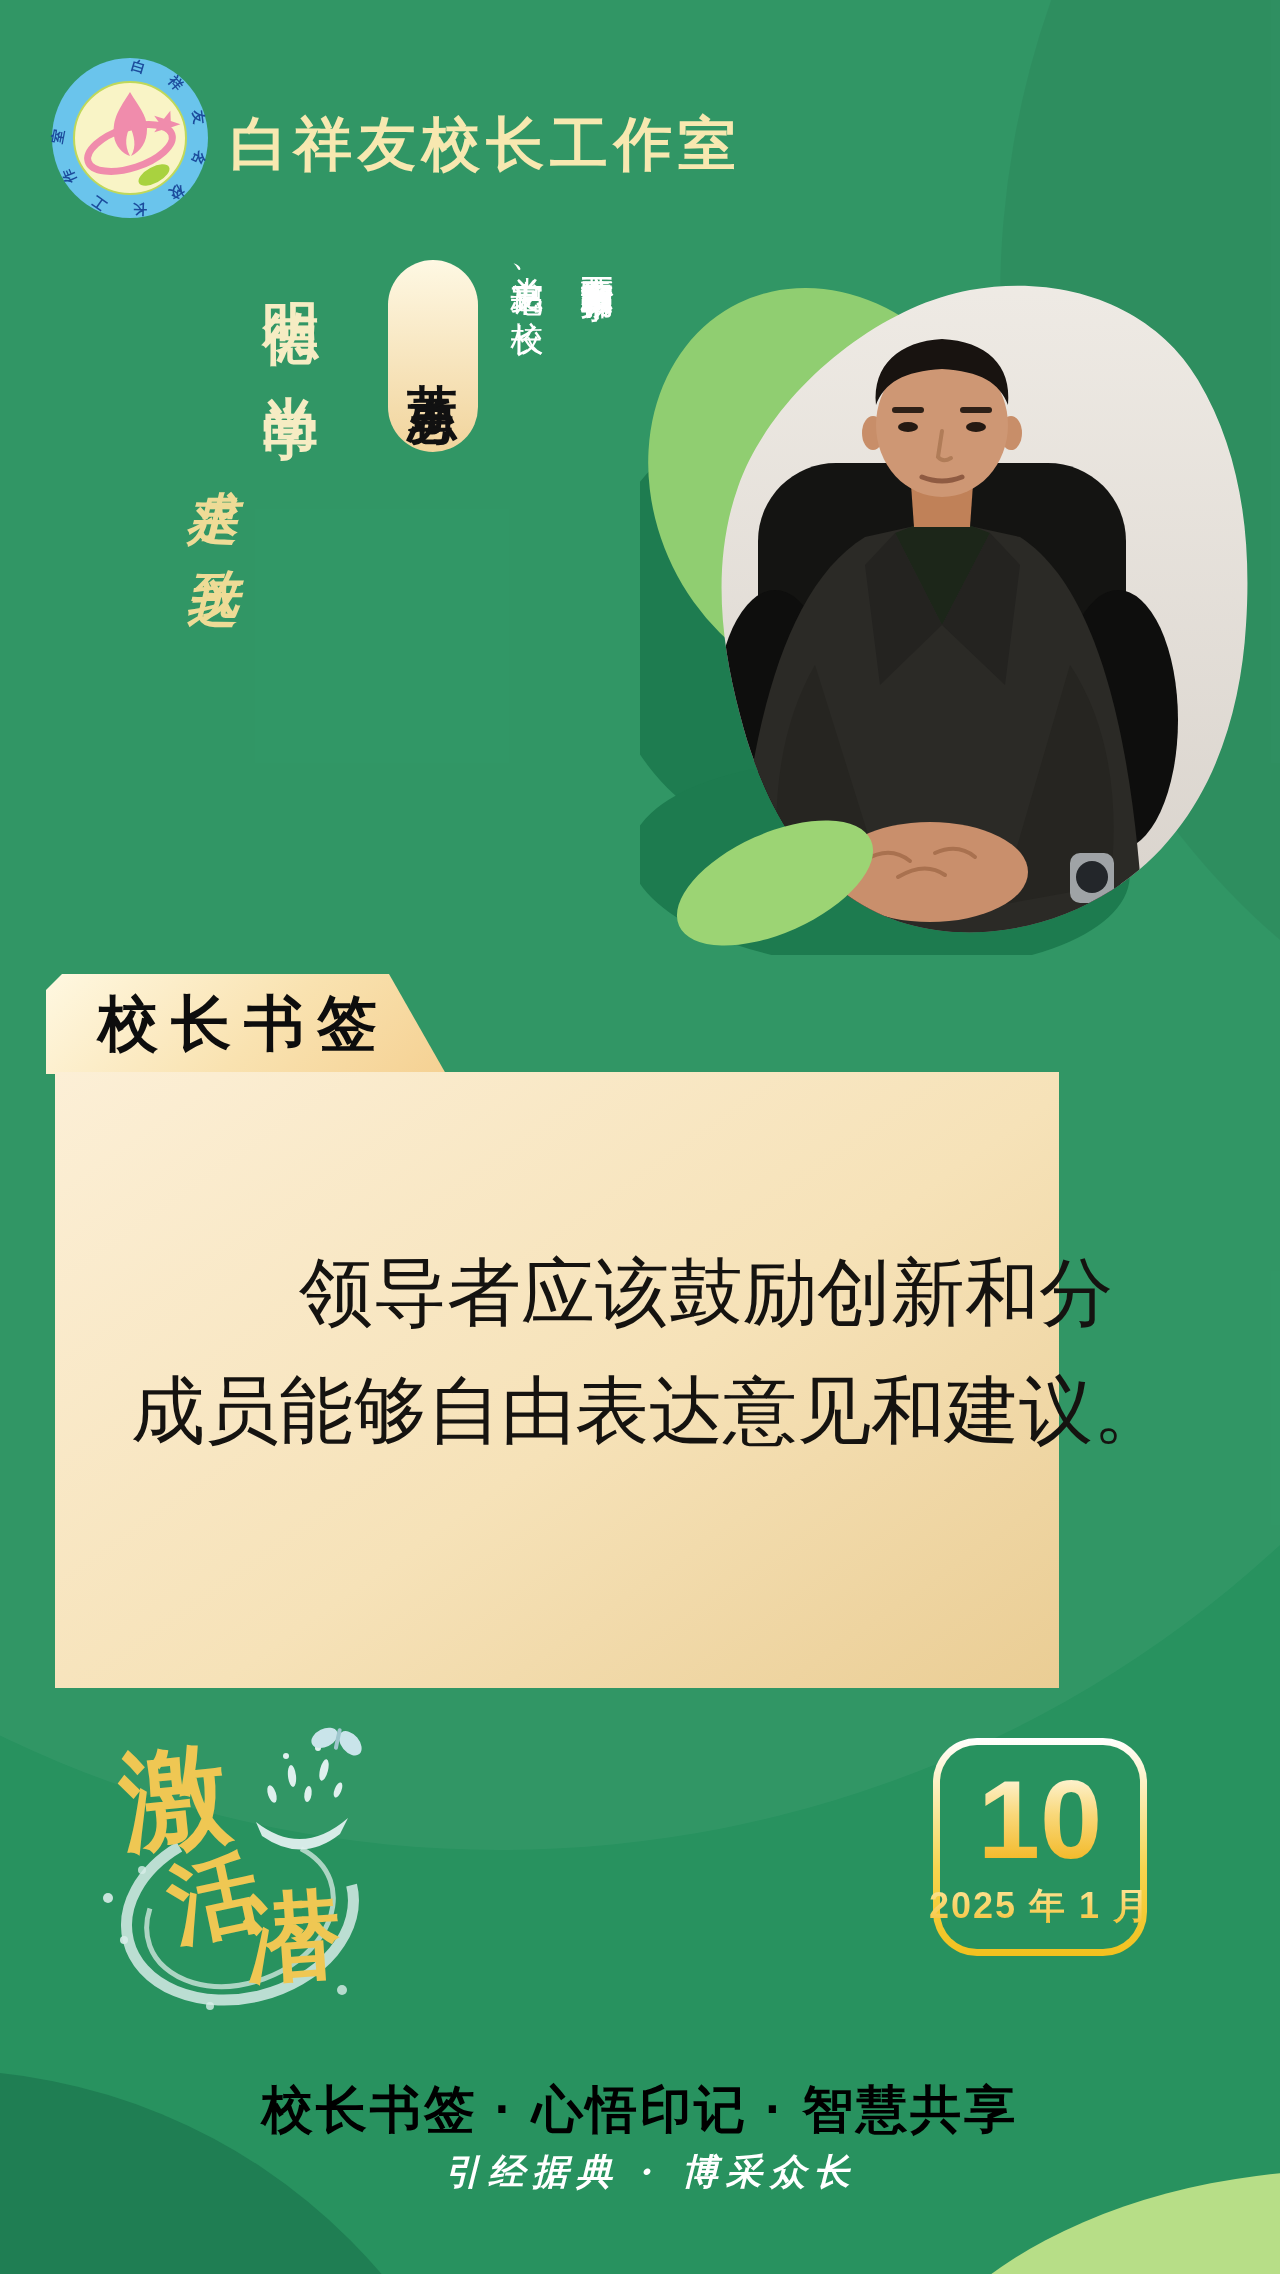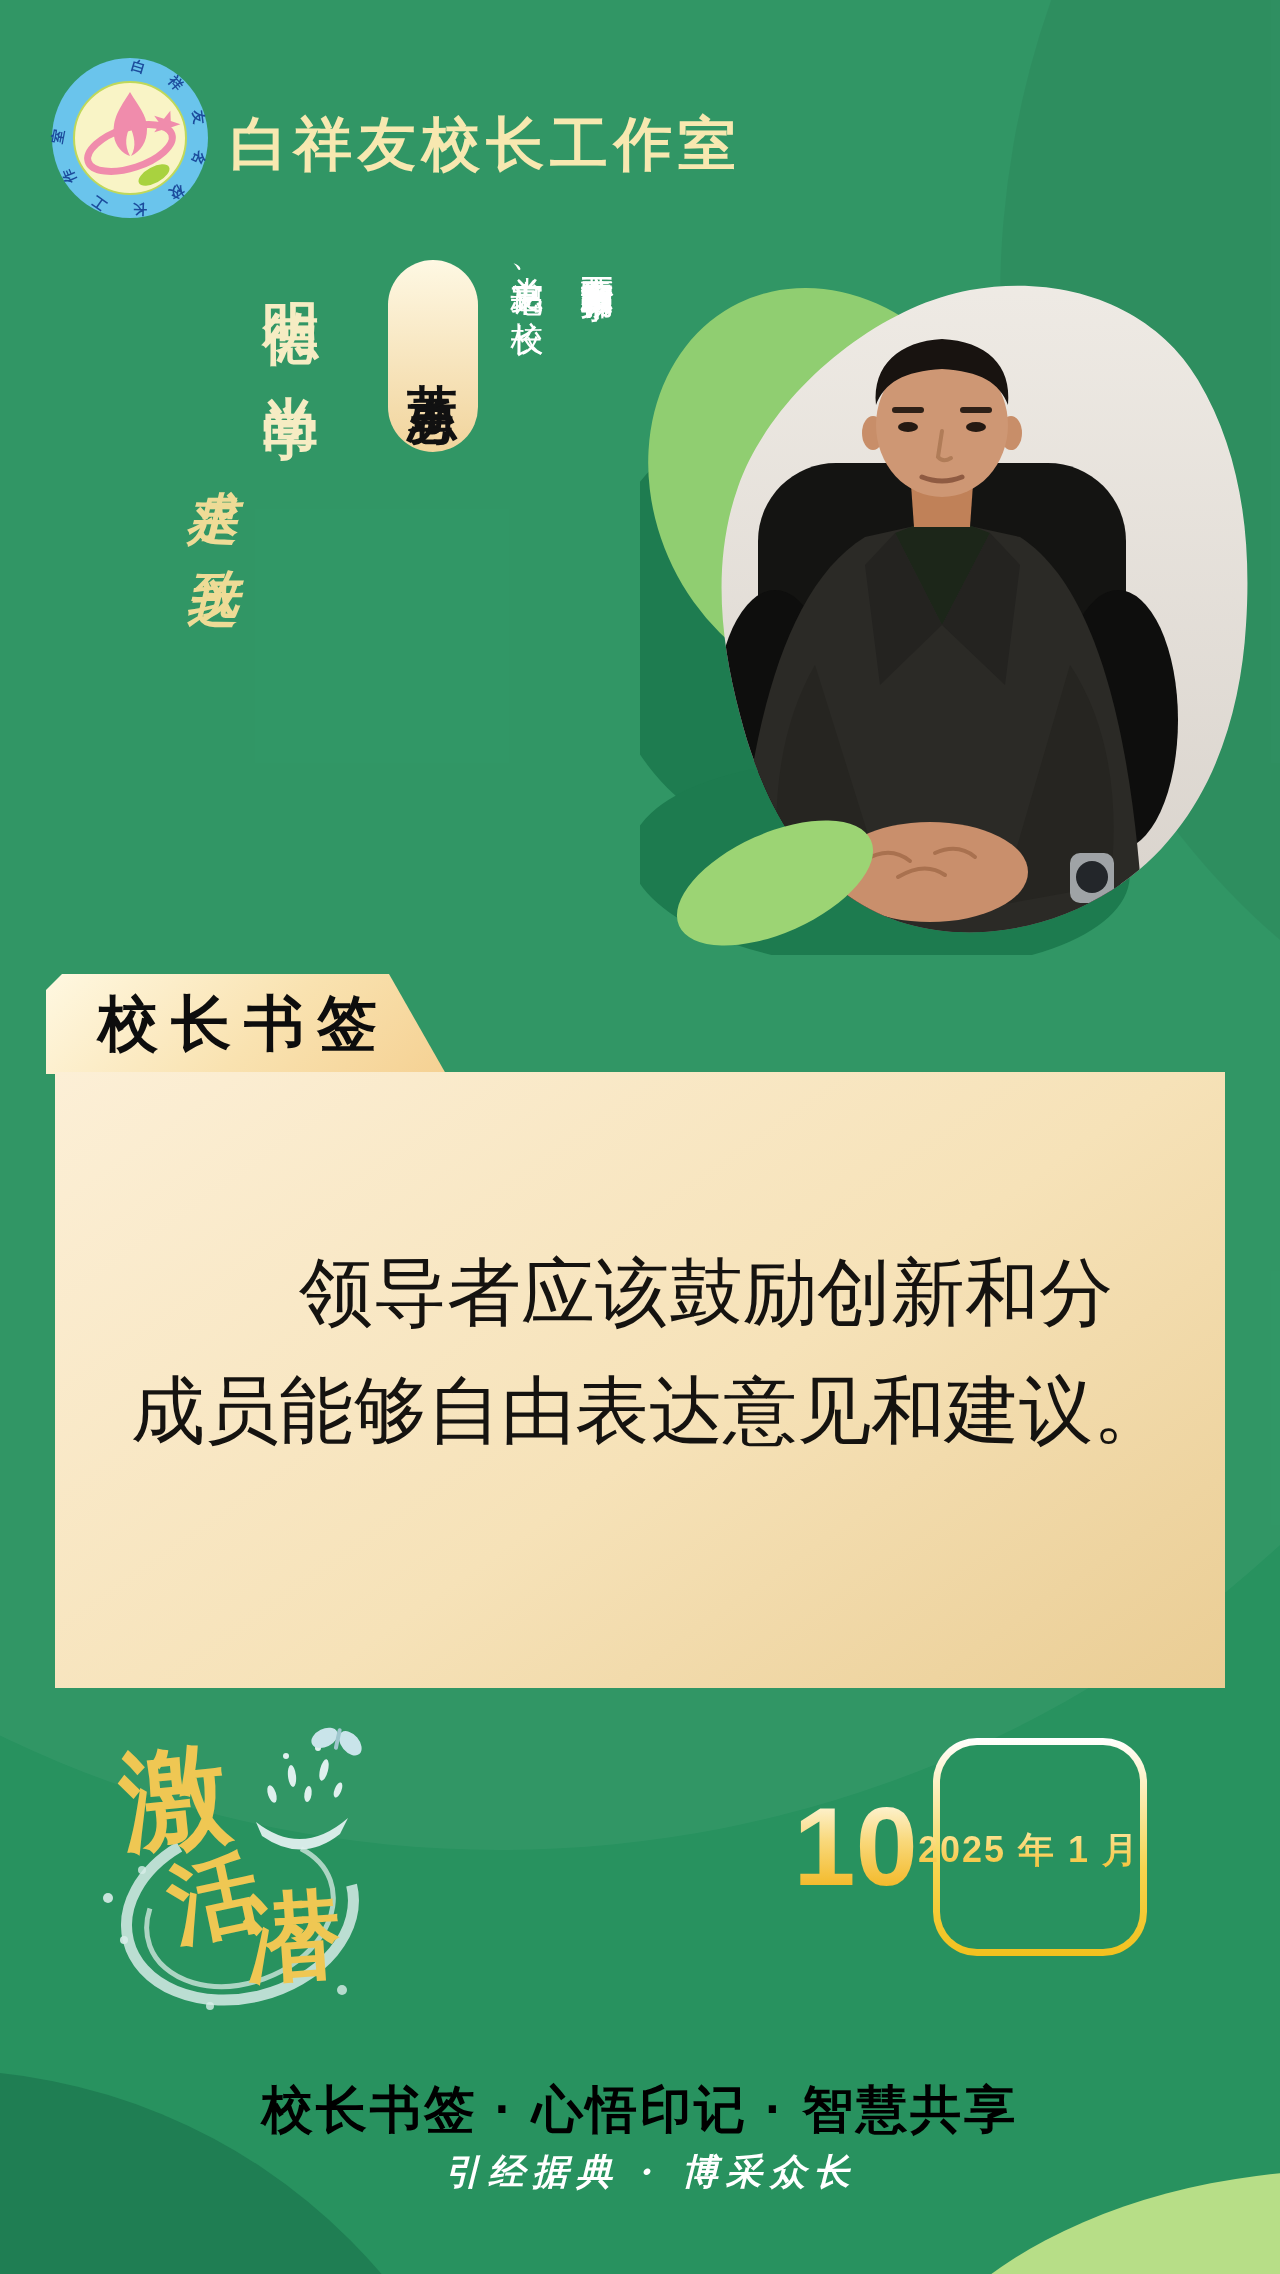--- a/index.html
+++ b/index.html
@@ -36,34 +36,34 @@
   
   .photo-wrap{left:640px;top:265px;width:615px;height:690px;}
   
   .banner{left:46px;top:974px;width:400px;height:100px;
     background:linear-gradient(135deg,#FFF8E1 0%,#F9E2B0 55%,#F5D193 100%);
     clip-path:polygon(16px 0,343px 0,400px 100%,0 100%,0 16px);
     display:flex;align-items:center;}
   .banner-label{font-size:60px;font-weight:bold;color:#0d0d0d;letter-spacing:13px;
     padding-left:52px;white-space:nowrap;}
   
-  .card{left:55px;top:1072px;width:1170px;height:616px;
+  .card{left:55px;top:1072px;width:1004px;height:616px;
     background:linear-gradient(145deg,#FCEFD6 0%,#F6E2B8 55%,#EACD94 100%);
     box-sizing:border-box;padding:162px 40px 0 76px;}
   .quote-line{font-family:"Liberation Serif",serif;color:#151310;font-size:74px;
     line-height:118px;white-space:nowrap;}
   .quote-line.first{text-indent:168px;}
   
   .art{left:90px;top:1698px;width:320px;height:330px;}
   
   .issue-box{left:933px;top:1738px;width:214px;height:218px;border-radius:44px;
     border:7px solid transparent;
     background:linear-gradient(#28925F,#28925F) padding-box,
                linear-gradient(180deg,#FFFFFF 0%,#F6D44E 60%,#F2C11E 100%) border-box;
-    box-sizing:border-box;display:flex;flex-direction:row;align-items:center;justify-content:flex-end;}
+    box-sizing:border-box;display:flex;flex-direction:column;align-items:center;justify-content:center;}
   .issue-number{font-size:112px;font-weight:bold;line-height:1;
     background:linear-gradient(180deg,#FFFDF2 0%,#F9D87A 45%,#F1AF0E 100%);
     -webkit-background-clip:text;background-clip:text;color:transparent;}
   .issue-date{margin-top:6px;font-size:36px;font-weight:bold;letter-spacing:2px;
     background:linear-gradient(180deg,#FFE9A5 0%,#F3BE2B 100%);
     -webkit-background-clip:text;background-clip:text;color:transparent;white-space:nowrap;}
   
   .footer-tagline{left:0;top:2076px;width:1280px;text-align:center;font-size:51px;
     font-weight:bold;color:#000000;letter-spacing:3px;}
   .footer-subtitle{left:0;top:2148px;width:1280px;text-align:center;font-size:36px;

